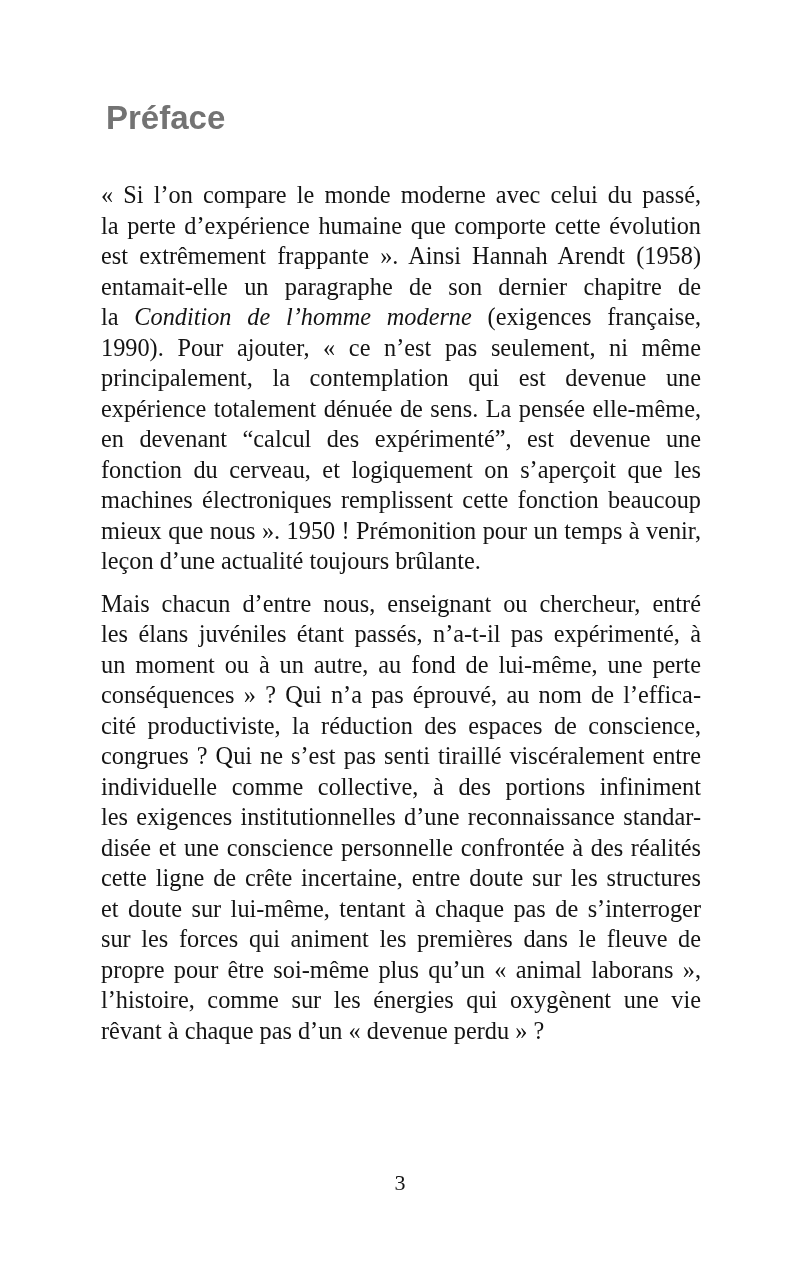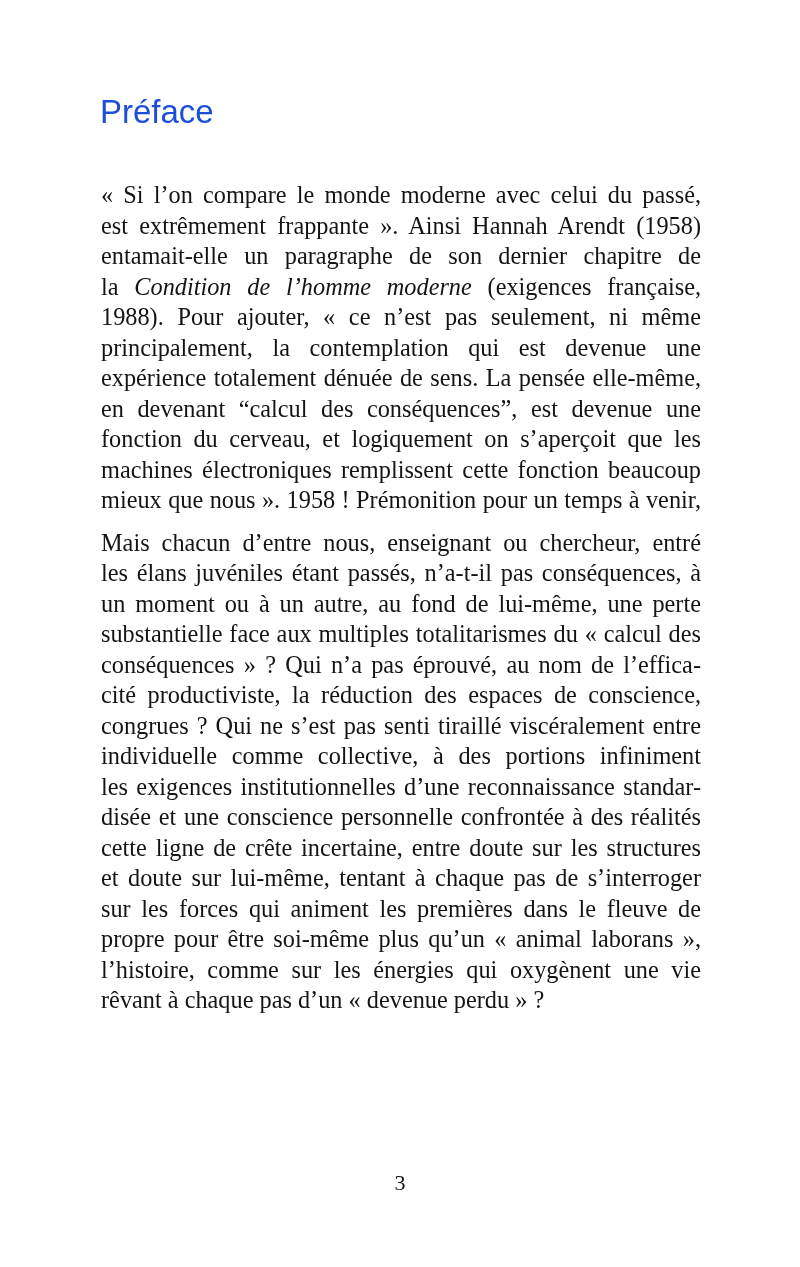--- a/index.html
+++ b/index.html
@@ -11,26 +11,26 @@
       width: 800px;
       height: 1267px;
       position: relative;
       overflow: hidden;
       color: #111111;
     }
     .page-title {
       position: absolute;
       left: 100px;
       top: 88px;
-      margin: 0;
+      margin: 6px;
       font-family: "Liberation Sans", sans-serif;
-      font-weight: normal;
+      font-weight: bold;
       font-size: 33px;
       line-height: 48px;
-      color: #1d4ed8;
+      color: #737373;
     }
     .body-text {
       position: absolute;
       left: 101px;
       top: 180px;
       width: 600px;
       font-family: Liberation Serif, serif;
       font-size: 24.3px;
       line-height: 30.5px;
       color: #141414;
@@ -65,36 +65,37 @@
     }
   </style>
 </head>
 <body>
 
 <h1 class="page-title">Préface</h1>
 
 <div class="body-text">
   <p class="para">
     <span class="line">« Si l’on compare le monde moderne avec celui du passé,</span>
+    <span class="line">la perte d’expérience humaine que comporte cette évolution</span>
     <span class="line">est extrêmement frappante ». Ainsi Hannah Arendt (1958)</span>
     <span class="line">entamait-elle un paragraphe de son dernier chapitre de</span>
     <span class="line"><span>la </span><span class="it">Condition de l’homme moderne</span><span> (exigences française,</span></span>
-    <span class="line">1988). Pour ajouter, « ce n’est pas seulement, ni même</span>
+    <span class="line">1990). Pour ajouter, « ce n’est pas seulement, ni même</span>
     <span class="line">principalement, la contemplation qui est devenue une</span>
     <span class="line">expérience totalement dénuée de sens. La pensée elle-même,</span>
-    <span class="line">en devenant “calcul des conséquences”, est devenue une</span>
+    <span class="line">en devenant “calcul des expérimenté”, est devenue une</span>
     <span class="line">fonction du cerveau, et logiquement on s’aperçoit que les</span>
     <span class="line">machines électroniques remplissent cette fonction beaucoup</span>
-    <span class="line">mieux que nous ». 1958 ! Prémonition pour un temps à venir,</span>
+    <span class="line">mieux que nous ». 1950 ! Prémonition pour un temps à venir,</span>
+    <span class="line last">leçon d’une actualité toujours brûlante.</span>
   </p>
   <p class="para">
     <span class="line">Mais chacun d’entre nous, enseignant ou chercheur, entré</span>
-    <span class="line">les élans juvéniles étant passés, n’a-t-il pas conséquences, à</span>
+    <span class="line">les élans juvéniles étant passés, n’a-t-il pas expérimenté, à</span>
     <span class="line">un moment ou à un autre, au fond de lui-même, une perte</span>
-    <span class="line">substantielle face aux multiples totalitarismes du « calcul des</span>
     <span class="line">conséquences » ? Qui n’a pas éprouvé, au nom de l’effica-</span>
     <span class="line">cité productiviste, la réduction des espaces de conscience,</span>
     <span class="line">congrues ? Qui ne s’est pas senti tiraillé viscéralement entre</span>
     <span class="line">individuelle comme collective, à des portions infiniment</span>
     <span class="line">les exigences institutionnelles d’une reconnaissance standar-</span>
     <span class="line">disée et une conscience personnelle confrontée à des réalités</span>
     <span class="line">cette ligne de crête incertaine, entre doute sur les structures</span>
     <span class="line">et doute sur lui-même, tentant à chaque pas de s’interroger</span>
     <span class="line">sur les forces qui animent les premières dans le fleuve de</span>
     <span class="line">propre pour être soi-même plus qu’un « animal laborans »,</span>

